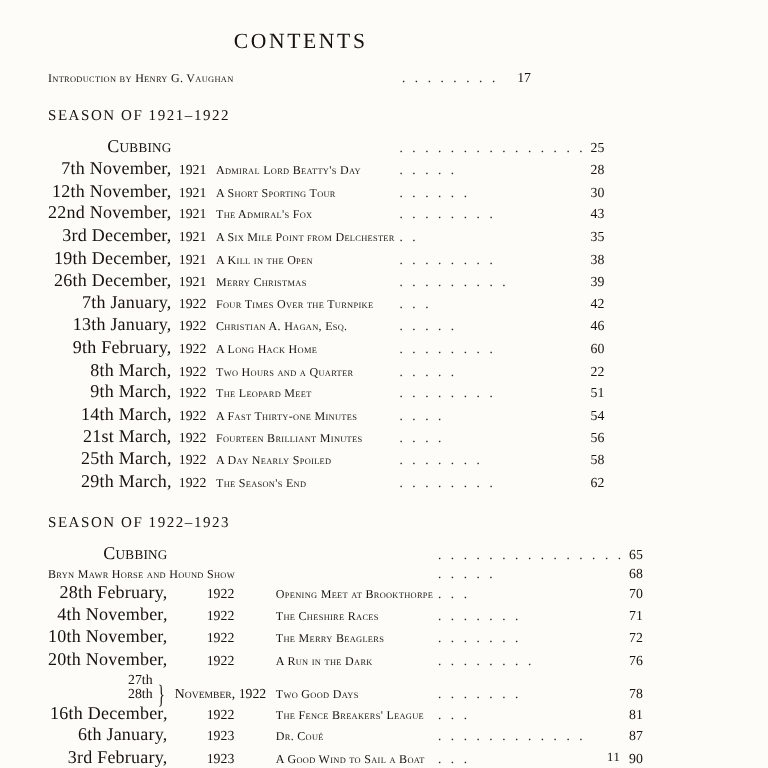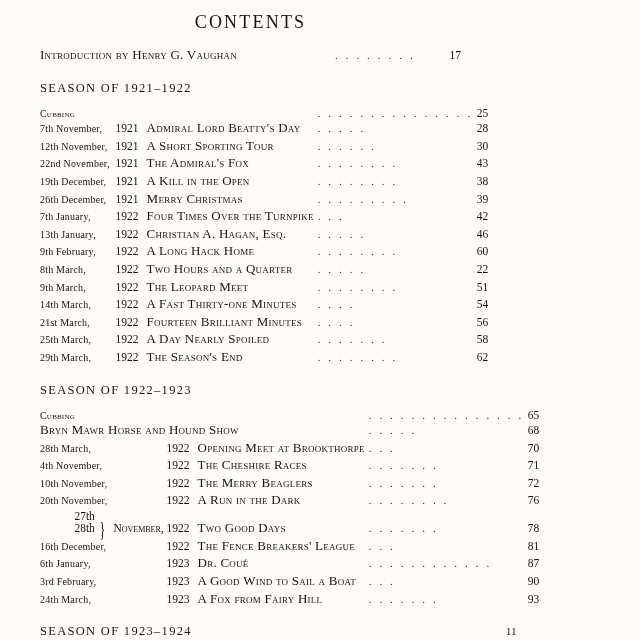--- a/index.html
+++ b/index.html
@@ -12,21 +12,21 @@
     background: #fdfcf8;
     font-family: "Liberation Serif", serif;
     color: #16130f;
     overflow: hidden;
   }
   .page {
     position: relative;
     width: 517px;
     height: 640px;
     box-sizing: border-box;
-    padding: 8px 56px 0 40px;
+    padding: 20px 56px 0 40px;
   }
   .page-title {
     text-align: center;
     font-size: 18px;
     letter-spacing: 2.2px;
     margin: 4px 0 14px 0;
     font-weight: normal;
   }
   .section-head {
     text-align: left;
@@ -37,50 +37,50 @@
   }
   .entries {
     width: 100%;
     border-collapse: collapse;
   }
   .entry {
     vertical-align: baseline;
   }
   .c-date {
     width: 118px;
-    font-size: 10px;
+    text-align: right;
+    font-size: 15px;
     letter-spacing: 0.2px;
     padding: 0 6px 1.6px 0;
     white-space: nowrap;
   }
   .c-year {
     width: 42px;
-    text-align: right;
+    text-align: center;
     font-size: 11.5px;
     padding: 0 0 1.6px 0;
     white-space: nowrap;
   }
   .c-title {
-    font-size: 13px;
+    font-size: 10px;
     letter-spacing: 0.25px;
     padding: 0 0 1.6px 8px;
     white-space: nowrap;
   }
   .c-dots {
     width: 92px;
     font-size: 11px;
     letter-spacing: 2.6px;
     color: #2a241d;
     padding: 0 4px 1.6px 4px;
     overflow: hidden;
     white-space: nowrap;
   }
   .c-page {
     width: 30px;
-    text-align: right;
     font-size: 11.5px;
     padding: 0 0 1.6px 0;
     white-space: nowrap;
   }
   .intro .c-title {
     padding-left: 0;
   }
   .sc { font-variant: small-caps; }
   .brace-cell {
     position: relative;
@@ -156,20 +156,27 @@
         <td class="c-page">30</td>
       </tr>
       <tr class="entry">
         <td class="c-date">22nd November,</td>
         <td class="c-year">1921</td>
         <td class="c-title sc">The Admiral's Fox</td>
         <td class="c-dots">. . . . . . . .</td>
         <td class="c-page">43</td>
       </tr>
       <tr class="entry">
+        <td class="c-date">3rd December,</td>
+        <td class="c-year">1921</td>
+        <td class="c-title sc">A Six Mile Point from Delchester</td>
+        <td class="c-dots">. .</td>
+        <td class="c-page">35</td>
+      </tr>
+      <tr class="entry">
         <td class="c-date">19th December,</td>
         <td class="c-year">1921</td>
         <td class="c-title sc">A Kill in the Open</td>
         <td class="c-dots">. . . . . . . .</td>
         <td class="c-page">38</td>
       </tr>
       <tr class="entry">
         <td class="c-date">26th December,</td>
         <td class="c-year">1921</td>
         <td class="c-title sc">Merry Christmas</td>
@@ -252,21 +259,21 @@
         <td class="c-title sc"></td>
         <td class="c-dots">. . . . . . . . . . . . . . .</td>
         <td class="c-page">65</td>
       </tr>
       <tr class="entry">
         <td class="c-title sc" colspan="3" style="padding-left:0">Bryn Mawr Horse and Hound Show</td>
         <td class="c-dots">. . . . .</td>
         <td class="c-page">68</td>
       </tr>
       <tr class="entry">
-        <td class="c-date">28th March,</td>
+        <td class="c-date">28th February,</td>
         <td class="c-year">1922</td>
         <td class="c-title sc">Opening Meet at Brookthorpe</td>
         <td class="c-dots">. . .</td>
         <td class="c-page">70</td>
       </tr>
       <tr class="entry">
         <td class="c-date">4th November,</td>
         <td class="c-year">1922</td>
         <td class="c-title sc">The Cheshire Races</td>
         <td class="c-dots">. . . . . . .</td>

